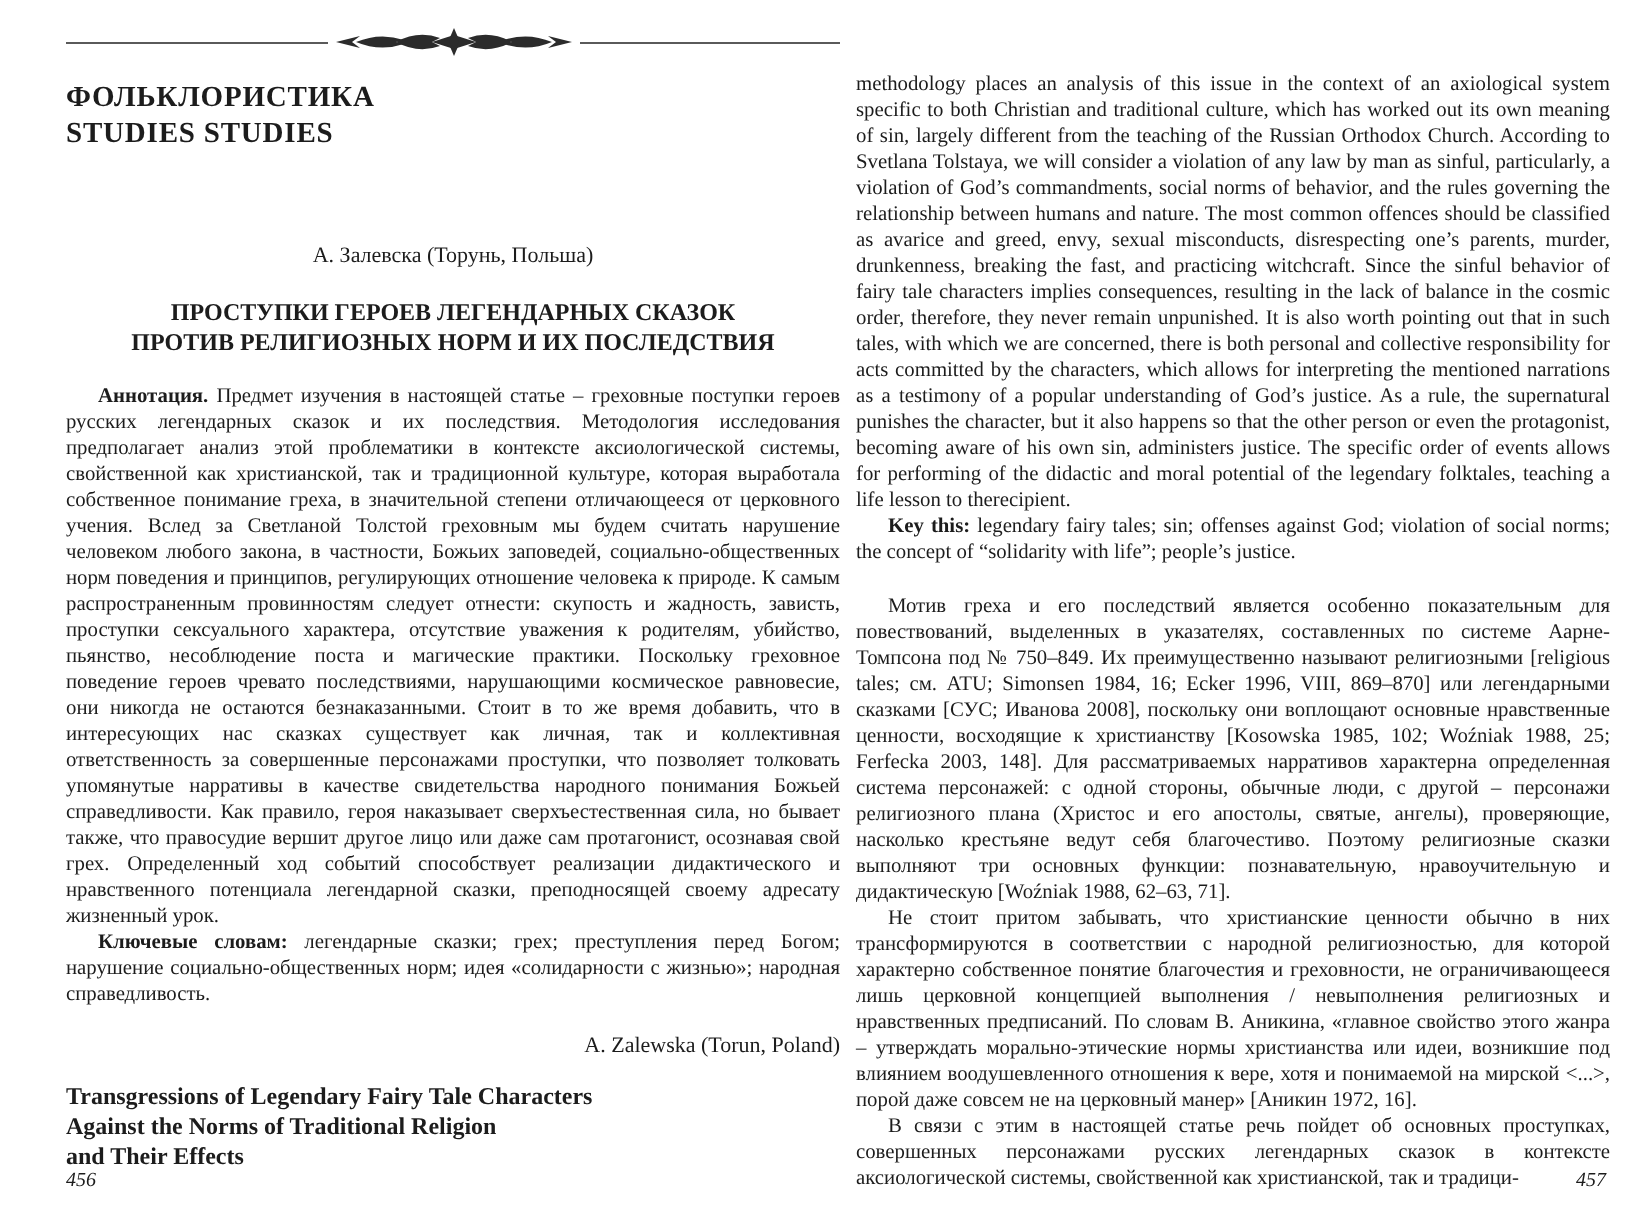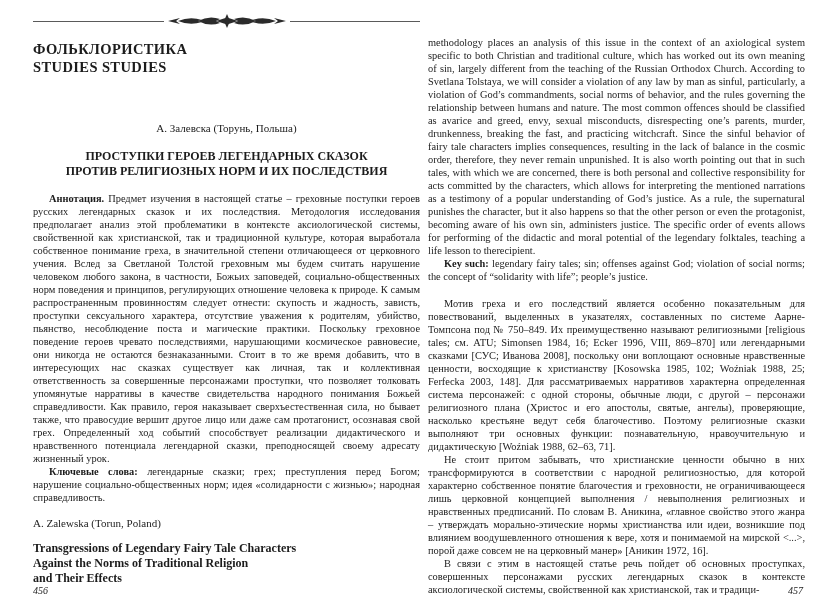--- a/index.html
+++ b/index.html
@@ -65,21 +65,21 @@
     line-height: 13px;
     text-align: justify;
   }
   .para { text-indent: 16px; }
   .para-noindent { text-indent: 0; }
   .lead { font-weight: bold; }
   .mt-abstract { margin-top: 13px; }
 
   .author-line-en {
     margin-top: 13px;
-    text-align: left;
+    text-align: right;
     font-size: 11px;
   }
   .article-title-en {
     margin-top: 12px;
     text-align: left;
     font-weight: bold;
     font-size: 12px;
     line-height: 15px;
     white-space: pre-line;
   }
@@ -127,38 +127,38 @@
         <div class="section-title">STUDIES STUDIES</div>
       </div>
 
       <div class="author-line">А. Залевска (Торунь, Польша)</div>
 
       <div class="article-title-ru">ПРОСТУПКИ ГЕРОЕВ ЛЕГЕНДАРНЫХ СКАЗОК
 ПРОТИВ РЕЛИГИОЗНЫХ НОРМ И ИХ ПОСЛЕДСТВИЯ</div>
 
       <p class="body-text para mt-abstract"><span class="lead">Аннотация.</span><span> Предмет изучения в настоящей статье – греховные поступки героев русских легендарных сказок и их последствия. Методология исследования предполагает анализ этой проблематики в контексте аксиологической системы, свойственной как христианской, так и традиционной культуре, которая выработала собственное понимание греха, в значительной степени отличающееся от церковного учения. Вслед за Светланой Толстой греховным мы будем считать нарушение человеком любого закона, в частности, Божьих заповедей, социально-общественных норм поведения и принципов, регулирующих отношение человека к природе. К самым распространенным провинностям следует отнести: скупость и жадность, зависть, проступки сексуального характера, отсутствие уважения к родителям, убийство, пьянство, несоблюдение поста и магические практики. Поскольку греховное поведение героев чревато последствиями, нарушающими космическое равновесие, они никогда не остаются безнаказанными. Стоит в то же время добавить, что в интересующих нас сказках существует как личная, так и коллективная ответственность за совершенные персонажами проступки, что позволяет толковать упомянутые нарративы в качестве свидетельства народного понимания Божьей справедливости. Как правило, героя наказывает сверхъестественная сила, но бывает также, что правосудие вершит другое лицо или даже сам протагонист, осознавая свой грех. Определенный ход событий способствует реализации дидактического и нравственного потенциала легендарной сказки, преподносящей своему адресату жизненный урок.</span></p>
 
-      <p class="body-text para"><span class="lead">Ключевые слова:</span><span> легендарные сказки; грех; преступления перед Богом; нарушение социально-общественных норм; идея «солидарности с жизнью»; народная справедливость.</span></p>
+      <p class="body-text para"><span class="lead">Ключевые словам:</span><span> легендарные сказки; грех; преступления перед Богом; нарушение социально-общественных норм; идея «солидарности с жизнью»; народная справедливость.</span></p>
 
       <div class="author-line-en">A. Zalewska (Torun, Poland)</div>
 
       <div class="article-title-en">Transgressions of Legendary Fairy Tale Characters
 Against the Norms of Traditional Religion
 and Their Effects</div>
 
     </div>
     <div class="page-number page-number-left">456</div>
   </div>
 
   <div class="page page-right">
     <div class="page-inner-right">
 
       <p class="body-text para-noindent">methodology places an analysis of this issue in the context of an axiological system specific to both Christian and traditional culture, which has worked out its own meaning of sin, largely different from the teaching of the Russian Orthodox Church. According to Svetlana Tolstaya, we will consider a violation of any law by man as sinful, particularly, a violation of God’s commandments, social norms of behavior, and the rules governing the relationship between humans and nature. The most common offences should be classified as avarice and greed, envy, sexual misconducts, disrespecting one’s parents, murder, drunkenness, breaking the fast, and practicing witchcraft. Since the sinful behavior of fairy tale characters implies consequences, resulting in the lack of balance in the cosmic order, therefore, they never remain unpunished. It is also worth pointing out that in such tales, with which we are concerned, there is both personal and collective responsibility for acts committed by the characters, which allows for interpreting the mentioned narrations as a testimony of a popular understanding of God’s justice. As a rule, the supernatural punishes the character, but it also happens so that the other person or even the protagonist, becoming aware of his own sin, administers justice. The specific order of events allows for performing of the didactic and moral potential of the legendary folktales, teaching a life lesson to therecipient.</p>
 
-      <p class="body-text para"><span class="lead">Key such:</span><span> legendary fairy tales; sin; offenses against God; violation of social norms; the concept of “solidarity with life”; people’s justice.</span></p>
+      <p class="body-text para"><span class="lead">Key this:</span><span> legendary fairy tales; sin; offenses against God; violation of social norms; the concept of “solidarity with life”; people’s justice.</span></p>
 
       <p class="body-text para gap-before-main">Мотив греха и его последствий является особенно показательным для повествований, выделенных в указателях, составленных по системе Аарне-Томпсона под № 750–849. Их преимущественно называют религиозными [religious tales; см. ATU; Simonsen 1984, 16; Ecker 1996, VIII, 869–870] или легендарными сказками [СУС; Иванова 2008], поскольку они воплощают основные нравственные ценности, восходящие к христианству [Kosowska 1985, 102; Woźniak 1988, 25; Ferfecka 2003, 148]. Для рассматриваемых нарративов характерна определенная система персонажей: с одной стороны, обычные люди, с другой – персонажи религиозного плана (Христос и его апостолы, святые, ангелы), проверяющие, насколько крестьяне ведут себя благочестиво. Поэтому религиозные сказки выполняют три основных функции: познавательную, нравоучительную и дидактическую [Woźniak 1988, 62–63, 71].</p>
 
       <p class="body-text para">Не стоит притом забывать, что христианские ценности обычно в них трансформируются в соответствии с народной религиозностью, для которой характерно собственное понятие благочестия и греховности, не ограничивающееся лишь церковной концепцией выполнения / невыполнения религиозных и нравственных предписаний. По словам В. Аникина, «главное свойство этого жанра – утверждать морально-этические нормы христианства или идеи, возникшие под влиянием воодушевленного отношения к вере, хотя и понимаемой на мирской &lt;...&gt;, порой даже совсем не на церковный манер» [Аникин 1972, 16].</p>
 
       <p class="body-text para">В связи с этим в настоящей статье речь пойдет об основных проступках, совершенных персонажами русских легендарных сказок в контексте аксиологической системы, свойственной как христианской, так и традици-</p>
 
     </div>
     <div class="page-number page-number-right">457</div>
   </div>

